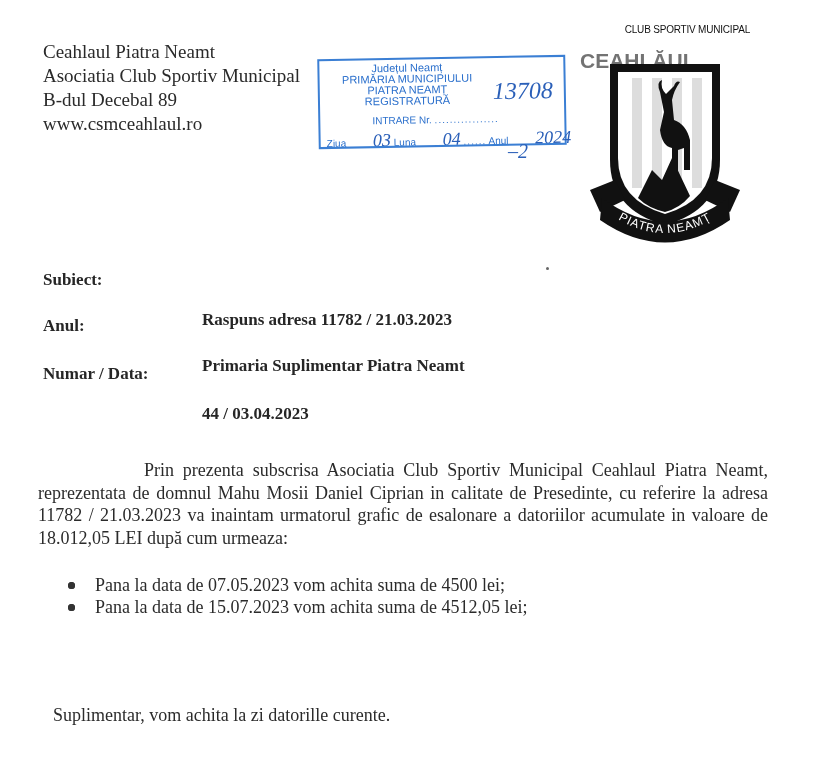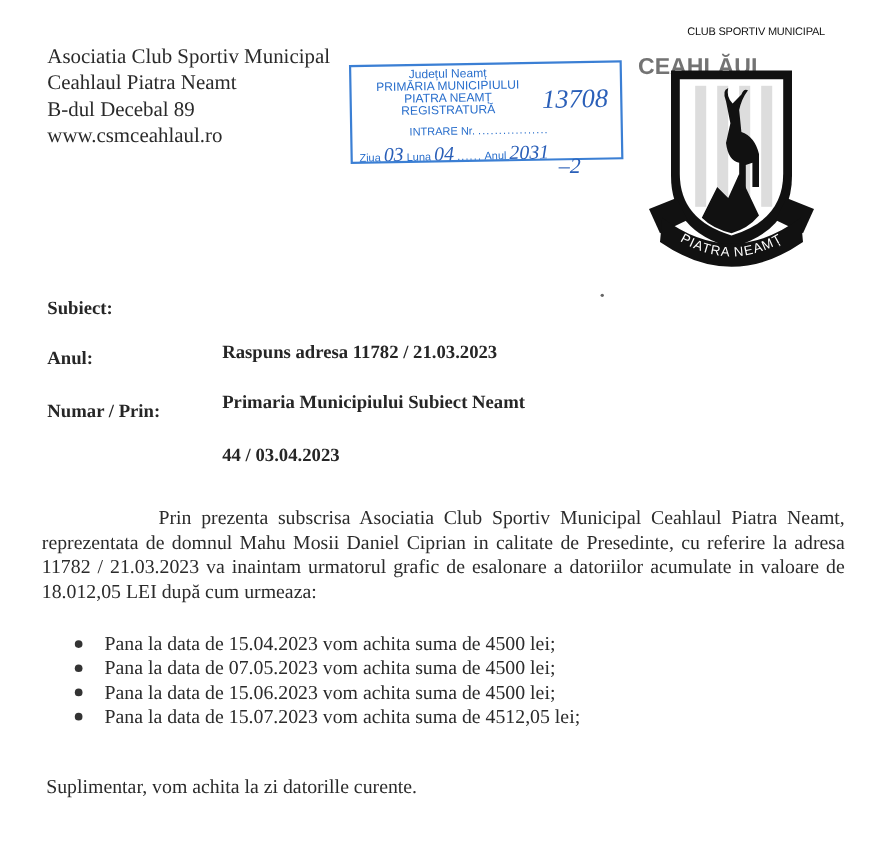--- a/index.html
+++ b/index.html
@@ -22,21 +22,21 @@
   .stamp .l1 { top: 2px; }
   .stamp .l2 { top: 13px; }
   .stamp .l3 { top: 24px; }
   .stamp .l4 { top: 35px; }
   .stamp .reg-no {
     position: absolute; left: 173px; top: 20px; font-size: 24px; font-style: italic;
     font-family: "Liberation Serif", serif; color: #2a5fb8;
   }
   .stamp .intrare { position: absolute; left: 52px; top: 55px; font-size: 10px; }
   .stamp .ziua { position: absolute; left: 6px; top: 70px; font-size: 10px; white-space: nowrap; }
-  .stamp .hand { font-family: "Liberation Serif", serif; font-style: italic; font-size: 18px; color: #2a5fb8; }
+  .stamp .hand { font-family: "Liberation Serif", serif; font-style: italic; font-size: 18px; color: #2a5fb8; margin-left: 24px; }
   .stamp .dots { letter-spacing: 1px; }
   .stamp-mark {
     position: absolute; left: 508px; top: 140px; font-size: 20px; color: #2a5fb8; font-style: italic;
     font-family: "Liberation Serif", serif;
   }
 
   .logo { position: absolute; left: 580px; top: 20px; width: 170px; height: 225px; }
   .logo .club { position: absolute; top: 4px; width: 170px; text-align: right; font-size: 10px;
     font-family: "Liberation Sans", sans-serif; color: #111; letter-spacing: -0.2px; }
   .logo .name { position: absolute; top: 29px; width: 170px; text-align: left; font-size: 21px;
@@ -52,29 +52,29 @@
   .body-text {
     position: absolute; left: 38px; top: 459px; width: 730px; font-size: 18px; line-height: 22.5px;
     text-align: justify; color: #2b2b2b;
   }
   .body-text .indent { display: inline-block; width: 106px; }
 
   .payments { position: absolute; left: 64px; top: 574px; font-size: 18px; line-height: 22px; color: #2b2b2b; }
   .payments .item { position: relative; padding-left: 31px; white-space: nowrap; }
   .payments .bullet { position: absolute; left: 4px; top: 8px; width: 7px; height: 7px; border-radius: 50%; background: #333; }
 
-  .closing { position: absolute; left: 42px; top: 705px; font-size: 18px; color: #2b2b2b; }
+  .closing { position: absolute; left: 53px; top: 705px; font-size: 18px; color: #2b2b2b; }
   .speck { position: absolute; left: 546px; top: 267px; width: 3px; height: 3px; background: #666; border-radius: 50%; }
 </style>
 </head>
 <body>
 
 <div class="header-address">
+  <div>Ceahlaul Piatra Neamt</div>
   <div>Asociatia Club Sportiv Municipal</div>
-  <div>Ceahlaul Piatra Neamt</div>
   <div>B-dul Decebal 89</div>
   <div>www.csmceahlaul.ro</div>
 </div>
 
 <div class="stamp">
   <div class="line l1">Județul Neamț</div>
   <div class="line l2">PRIMĂRIA MUNICIPIULUI</div>
   <div class="line l3">PIATRA NEAMȚ</div>
   <div class="line l4">REGISTRATURĂ</div>
   <div class="reg-no">13708</div>
@@ -82,21 +82,21 @@
     <span>INTRARE Nr.</span>
     <span class="dots">.................</span>
   </div>
   <div class="ziua">
     <span>Ziua</span>
     <span class="hand">03</span>
     <span>Luna</span>
     <span class="hand">04</span>
     <span class="dots">......</span>
     <span>Anul</span>
-    <span class="hand">2031</span>
+    <span class="hand">2024</span>
   </div>
 </div>
 <div class="stamp-mark">–2</div>
 
 <div class="logo">
   <div class="club">CLUB SPORTIV MUNICIPAL</div>
   <div class="name">CEAHLĂUL</div>
   <svg width="170" height="225" viewBox="0 0 170 225" style="position:absolute;left:0;top:0;">
     <path d="M30 44 L140 44 L140 140 Q140 190 85 205 Q30 190 30 140 Z" fill="#111"></path>
     <path d="M38 52 L132 52 L132 138 Q132 180 85 194 Q38 180 38 138 Z" fill="#fff"></path>
@@ -117,29 +117,29 @@
 </div>
 
 <div class="speck"></div>
 
 <div class="meta meta-subject">
   <span class="label">Subiect:</span>
   <span class="value">Raspuns adresa 11782 / 21.03.2023</span>
 </div>
 <div class="meta meta-to">
   <span class="label">Anul:</span>
-  <span class="value">Primaria Municipiului Subiect Neamt</span>
+  <span class="value">Primaria Suplimentar Piatra Neamt</span>
 </div>
 <div class="meta meta-number">
-  <span class="label">Numar / Prin:</span>
+  <span class="label">Numar / Data:</span>
   <span class="value">44 / 03.04.2023</span>
 </div>
 
 <div class="body-text"><span class="indent"></span><span>Prin prezenta subscrisa Asociatia Club Sportiv Municipal Ceahlaul Piatra Neamt, reprezentata de domnul Mahu Mosii Daniel Ciprian in calitate de Presedinte, cu referire la adresa 11782 / 21.03.2023 va inaintam urmatorul grafic de esalonare a datoriilor acumulate in valoare de 18.012,05 LEI după cum urmeaza:</span></div>
 
 <div class="payments">
-  <div class="item"><span class="bullet"></span><span>Pana la data de 15.04.2023 vom achita suma de 4500 lei;</span></div>
+  <div class="item"><span class="bullet"></span></div>
   <div class="item"><span class="bullet"></span><span>Pana la data de 07.05.2023 vom achita suma de 4500 lei;</span></div>
-  <div class="item"><span class="bullet"></span><span>Pana la data de 15.06.2023 vom achita suma de 4500 lei;</span></div>
+  <div class="item"><span class="bullet"></span></div>
   <div class="item"><span class="bullet"></span><span>Pana la data de 15.07.2023 vom achita suma de 4512,05 lei;</span></div>
 </div>
 
 <div class="closing">Suplimentar, vom achita la zi datorille curente.</div>
 
 </body></html>

